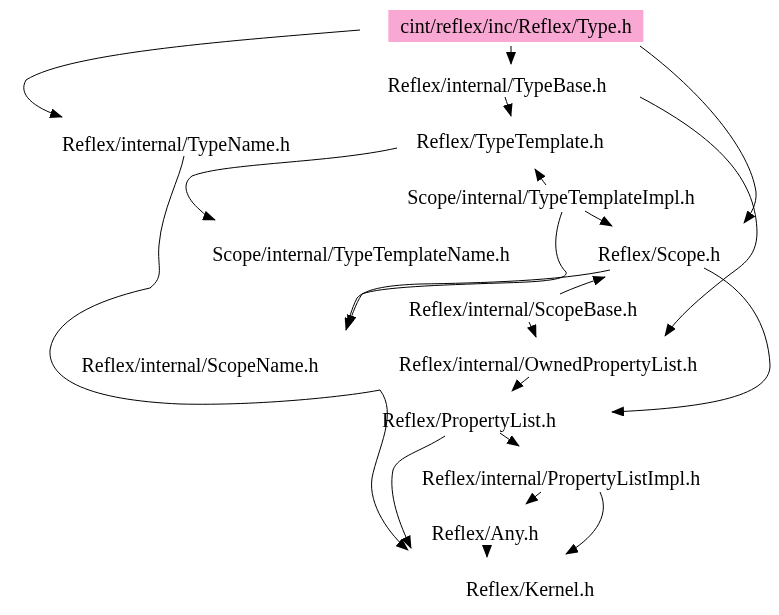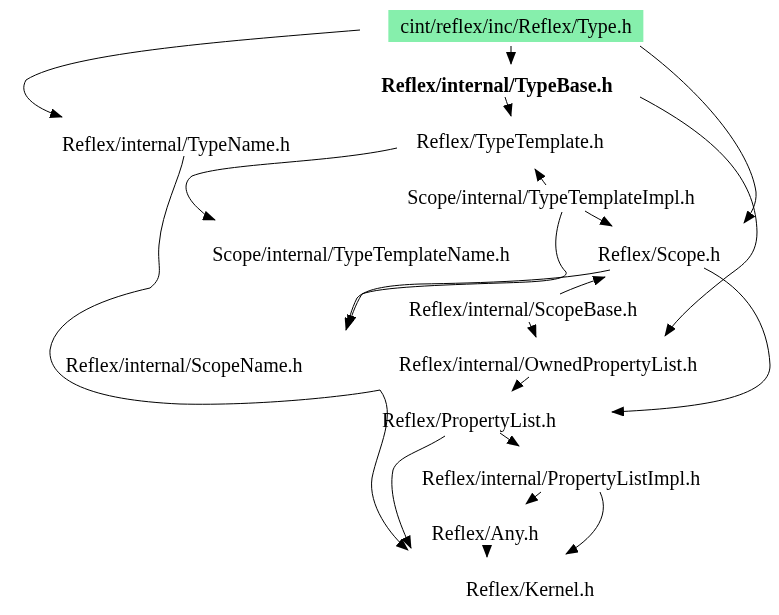--- a/index.html
+++ b/index.html
@@ -14,21 +14,21 @@
   .node{
     position:absolute;
     transform:translate(-50%,-50%);
     white-space:nowrap;
     font-size:20px;
     color:#000000;
     line-height:1.1;
     cursor:pointer;
   }
   .node.highlight{
-    background:#86efac;
+    background:#f9a8d4;
     padding:5px 12px;
   }
 </style>
 </head>
 <body>
 
 <div id="canvas">
   <svg id="edge-layer" width="779" height="615" viewBox="0 0 779 615" xmlns="http://www.w3.org/2000/svg">
     <defs>
       <marker id="arrow" markerWidth="13" markerHeight="10" refX="12" refY="5" orient="auto" markerUnits="userSpaceOnUse">
@@ -53,27 +53,27 @@
         <path d="M500,433 C507,438 513,442 519,446" fill="none" stroke="#000000" stroke-width="1" marker-end="url(#arrow)"></path>
         <path d="M541,492 C536,496 531,500 526,504" fill="none" stroke="#000000" stroke-width="1" marker-end="url(#arrow)"></path>
         <path d="M486,546 C486,550 487,554 487,557" fill="none" stroke="#000000" stroke-width="1" marker-end="url(#arrow)"></path>
         <path d="M600,492 C612,518 590,540 566,554" fill="none" stroke="#000000" stroke-width="1" marker-end="url(#arrow)"></path>
         <path d="M184,156 C180,178 162,210 159,245 C157,268 165,276 150,288 C110,297 55,315 50,350 C48,380 90,400 180,404 C260,406 350,396 380,390 C398,414 378,448 372,478 C368,505 390,535 408,550" fill="none" stroke="#000000" stroke-width="1" marker-end="url(#arrow)"></path>
         <path d="M445,436 C420,452 398,456 393,470 C388,495 400,525 411,548" fill="none" stroke="#000000" stroke-width="1" marker-end="url(#arrow)"></path>
       </g>
   </svg>
   <div id="nodes">
       <div class="node highlight" style="left: 516px; top: 26px;">cint/reflex/inc/Reflex/Type.h</div>
-      <div class="node" style="left: 497px; top: 85px; font-weight: bold;">Reflex/internal/TypeBase.h</div>
+      <div class="node" style="left: 497px; top: 85px;">Reflex/internal/TypeBase.h</div>
       <div class="node" style="left: 176px; top: 144px;">Reflex/internal/TypeName.h</div>
       <div class="node" style="left: 510px; top: 141px; text-align: right;">Reflex/TypeTemplate.h</div>
       <div class="node" style="left: 551px; top: 197px;">Scope/internal/TypeTemplateImpl.h</div>
       <div class="node" style="left: 361px; top: 254px;">Scope/internal/TypeTemplateName.h</div>
       <div class="node" style="left: 659px; top: 254px; text-align: center;">Reflex/Scope.h</div>
       <div class="node" style="left: 523px; top: 309px;">Reflex/internal/ScopeBase.h</div>
-      <div class="node" style="left: 184px; top: 365px;">Reflex/internal/ScopeName.h</div>
+      <div class="node" style="left: 200px; top: 365px;">Reflex/internal/ScopeName.h</div>
       <div class="node" style="left: 548px; top: 364px;">Reflex/internal/OwnedPropertyList.h</div>
       <div class="node" style="left: 469px; top: 420px;">Reflex/PropertyList.h</div>
       <div class="node" style="left: 561px; top: 478px; font-family: Liberation Serif, serif;">Reflex/internal/PropertyListImpl.h</div>
       <div class="node" style="left: 485px; top: 533px;">Reflex/Any.h</div>
       <div class="node" style="left: 485px; top: 589px; margin-left: 45px;">Reflex/Kernel.h</div>
     </div>
 </div>
 
 </body></html>

